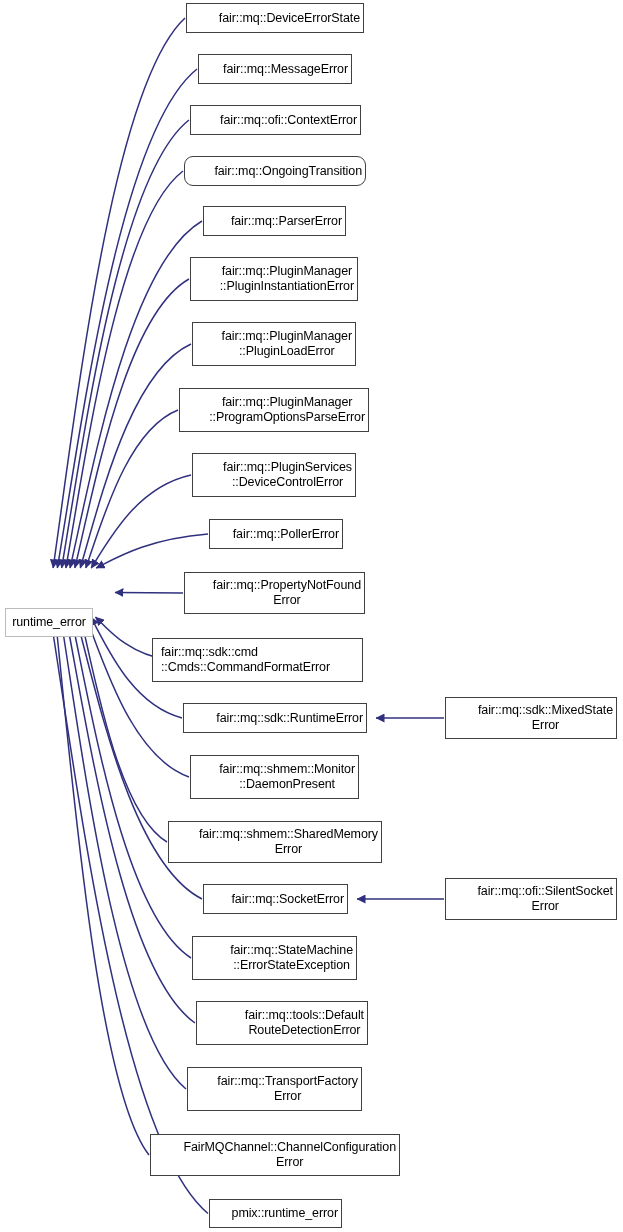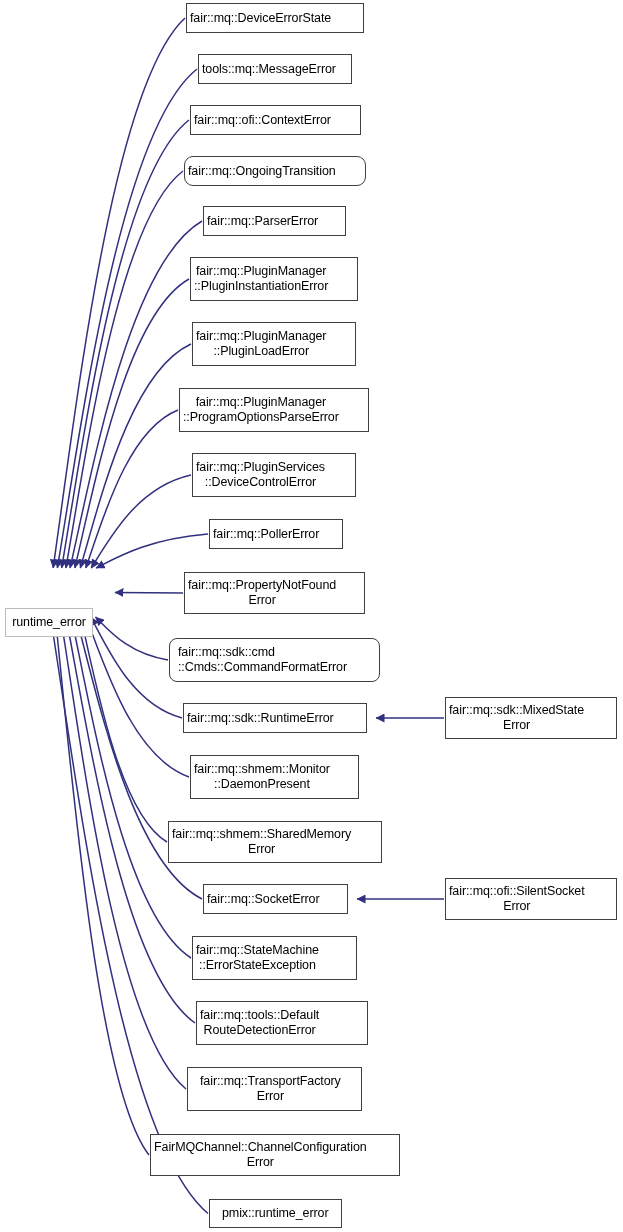--- a/index.html
+++ b/index.html
@@ -23,21 +23,21 @@
     top: 0;
     width: 623px;
     height: 1232px;
     pointer-events: none;
   }
   .uml-node {
     position: absolute;
     box-sizing: border-box;
     display: flex;
     align-items: center;
-    justify-content: flex-start;
+    justify-content: flex-end;
     text-align: center;
     background: #ffffff;
     border: 1px solid #404040;
     color: #000000;
     font-size: 12.5px;
     line-height: 15px;
     letter-spacing: -0.1px;
     white-space: pre-line;
     padding: 0 3px;
   }
@@ -82,36 +82,36 @@
       <path fill="none" stroke="#30307f" stroke-width="1.5" marker-end="url(#arrowhead)" d="M189,279 C126.23125,314.76 95.4175,481.3 74.875,568"></path>
       <path fill="none" stroke="#30307f" stroke-width="1.5" marker-end="url(#arrowhead)" d="M202,221 C129.42291666666665,263.72 93.79416666666667,463.9 70.04166666666667,568"></path>
       <path fill="none" stroke="#30307f" stroke-width="1.5" marker-end="url(#arrowhead)" d="M183,171 C118.58125000000001,219.72 86.9575,448.9 65.875,568"></path>
       <path fill="none" stroke="#30307f" stroke-width="1.5" marker-end="url(#arrowhead)" d="M189,120 C118.94375,174.84 84.5525,433.6 61.625,568"></path>
       <path fill="none" stroke="#30307f" stroke-width="1.5" marker-end="url(#arrowhead)" d="M197,69 C120.20625000000001,129.96 82.5075,418.3 57.375,568"></path>
       <path fill="none" stroke="#30307f" stroke-width="1.5" marker-end="url(#arrowhead)" d="M185,18 C112.46875,85.08 76.8625,403 53.125,568"></path>
     </svg>
   <div id="node-layer">
       <div class="uml-node root" style="left: 5px; top: 608px; width: 88px; height: 29px;"><span>runtime_error</span></div>
       <div class="uml-node" style="left: 186px; top: 3px; width: 178px; height: 30px;"><span>fair::mq::DeviceErrorState</span></div>
-      <div class="uml-node" style="left: 198px; top: 54px; width: 154px; height: 30px;"><span>tools::mq::MessageError</span></div>
+      <div class="uml-node" style="left: 198px; top: 54px; width: 154px; height: 30px;"><span>fair::mq::MessageError</span></div>
       <div class="uml-node" style="left: 190px; top: 105px; width: 171px; height: 30px;"><span>fair::mq::ofi::ContextError</span></div>
       <div class="uml-node" style="left: 184px; top: 156px; width: 182px; height: 30px; border-radius: 9px;"><span>fair::mq::OngoingTransition</span></div>
       <div class="uml-node" style="left: 203px; top: 206px; width: 143px; height: 30px;"><span>fair::mq::ParserError</span></div>
       <div class="uml-node" style="left: 190px; top: 257px; width: 168px; height: 44px;"><span>fair::mq::PluginManager
 ::PluginInstantiationError</span></div>
       <div class="uml-node" style="left: 192px; top: 322px; width: 164px; height: 44px;"><span>fair::mq::PluginManager
 ::PluginLoadError</span></div>
       <div class="uml-node" style="left: 179px; top: 388px; width: 190px; height: 44px;"><span>fair::mq::PluginManager
 ::ProgramOptionsParseError</span></div>
       <div class="uml-node" style="left: 192px; top: 453px; width: 164px; height: 44px;"><span>fair::mq::PluginServices
 ::DeviceControlError</span></div>
       <div class="uml-node" style="left: 209px; top: 519px; width: 134px; height: 30px;"><span>fair::mq::PollerError</span></div>
       <div class="uml-node" style="left: 184px; top: 572px; width: 181px; height: 42px;"><span>fair::mq::PropertyNotFound
 Error</span></div>
-      <div class="uml-node leftalign" style="left: 169px; top: 638px; width: 211px; height: 44px; border-radius: 8px;"><span>fair::mq::sdk::cmd
+      <div class="uml-node leftalign" style="left: 152px; top: 638px; width: 211px; height: 44px;"><span>fair::mq::sdk::cmd
 ::Cmds::CommandFormatError</span></div>
       <div class="uml-node" style="left: 183px; top: 703px; width: 184px; height: 30px;"><span>fair::mq::sdk::RuntimeError</span></div>
       <div class="uml-node" style="left: 190px; top: 755px; width: 169px; height: 44px;"><span>fair::mq::shmem::Monitor
 ::DaemonPresent</span></div>
       <div class="uml-node" style="left: 168px; top: 821px; width: 214px; height: 42px;"><span>fair::mq::shmem::SharedMemory
 Error</span></div>
       <div class="uml-node" style="left: 203px; top: 884px; width: 145px; height: 30px;"><span>fair::mq::SocketError</span></div>
       <div class="uml-node" style="left: 192px; top: 936px; width: 165px; height: 44px;"><span>fair::mq::StateMachine
 ::ErrorStateException</span></div>
       <div class="uml-node" style="left: 196px; top: 1001px; width: 172px; height: 44px;"><span>fair::mq::tools::Default

